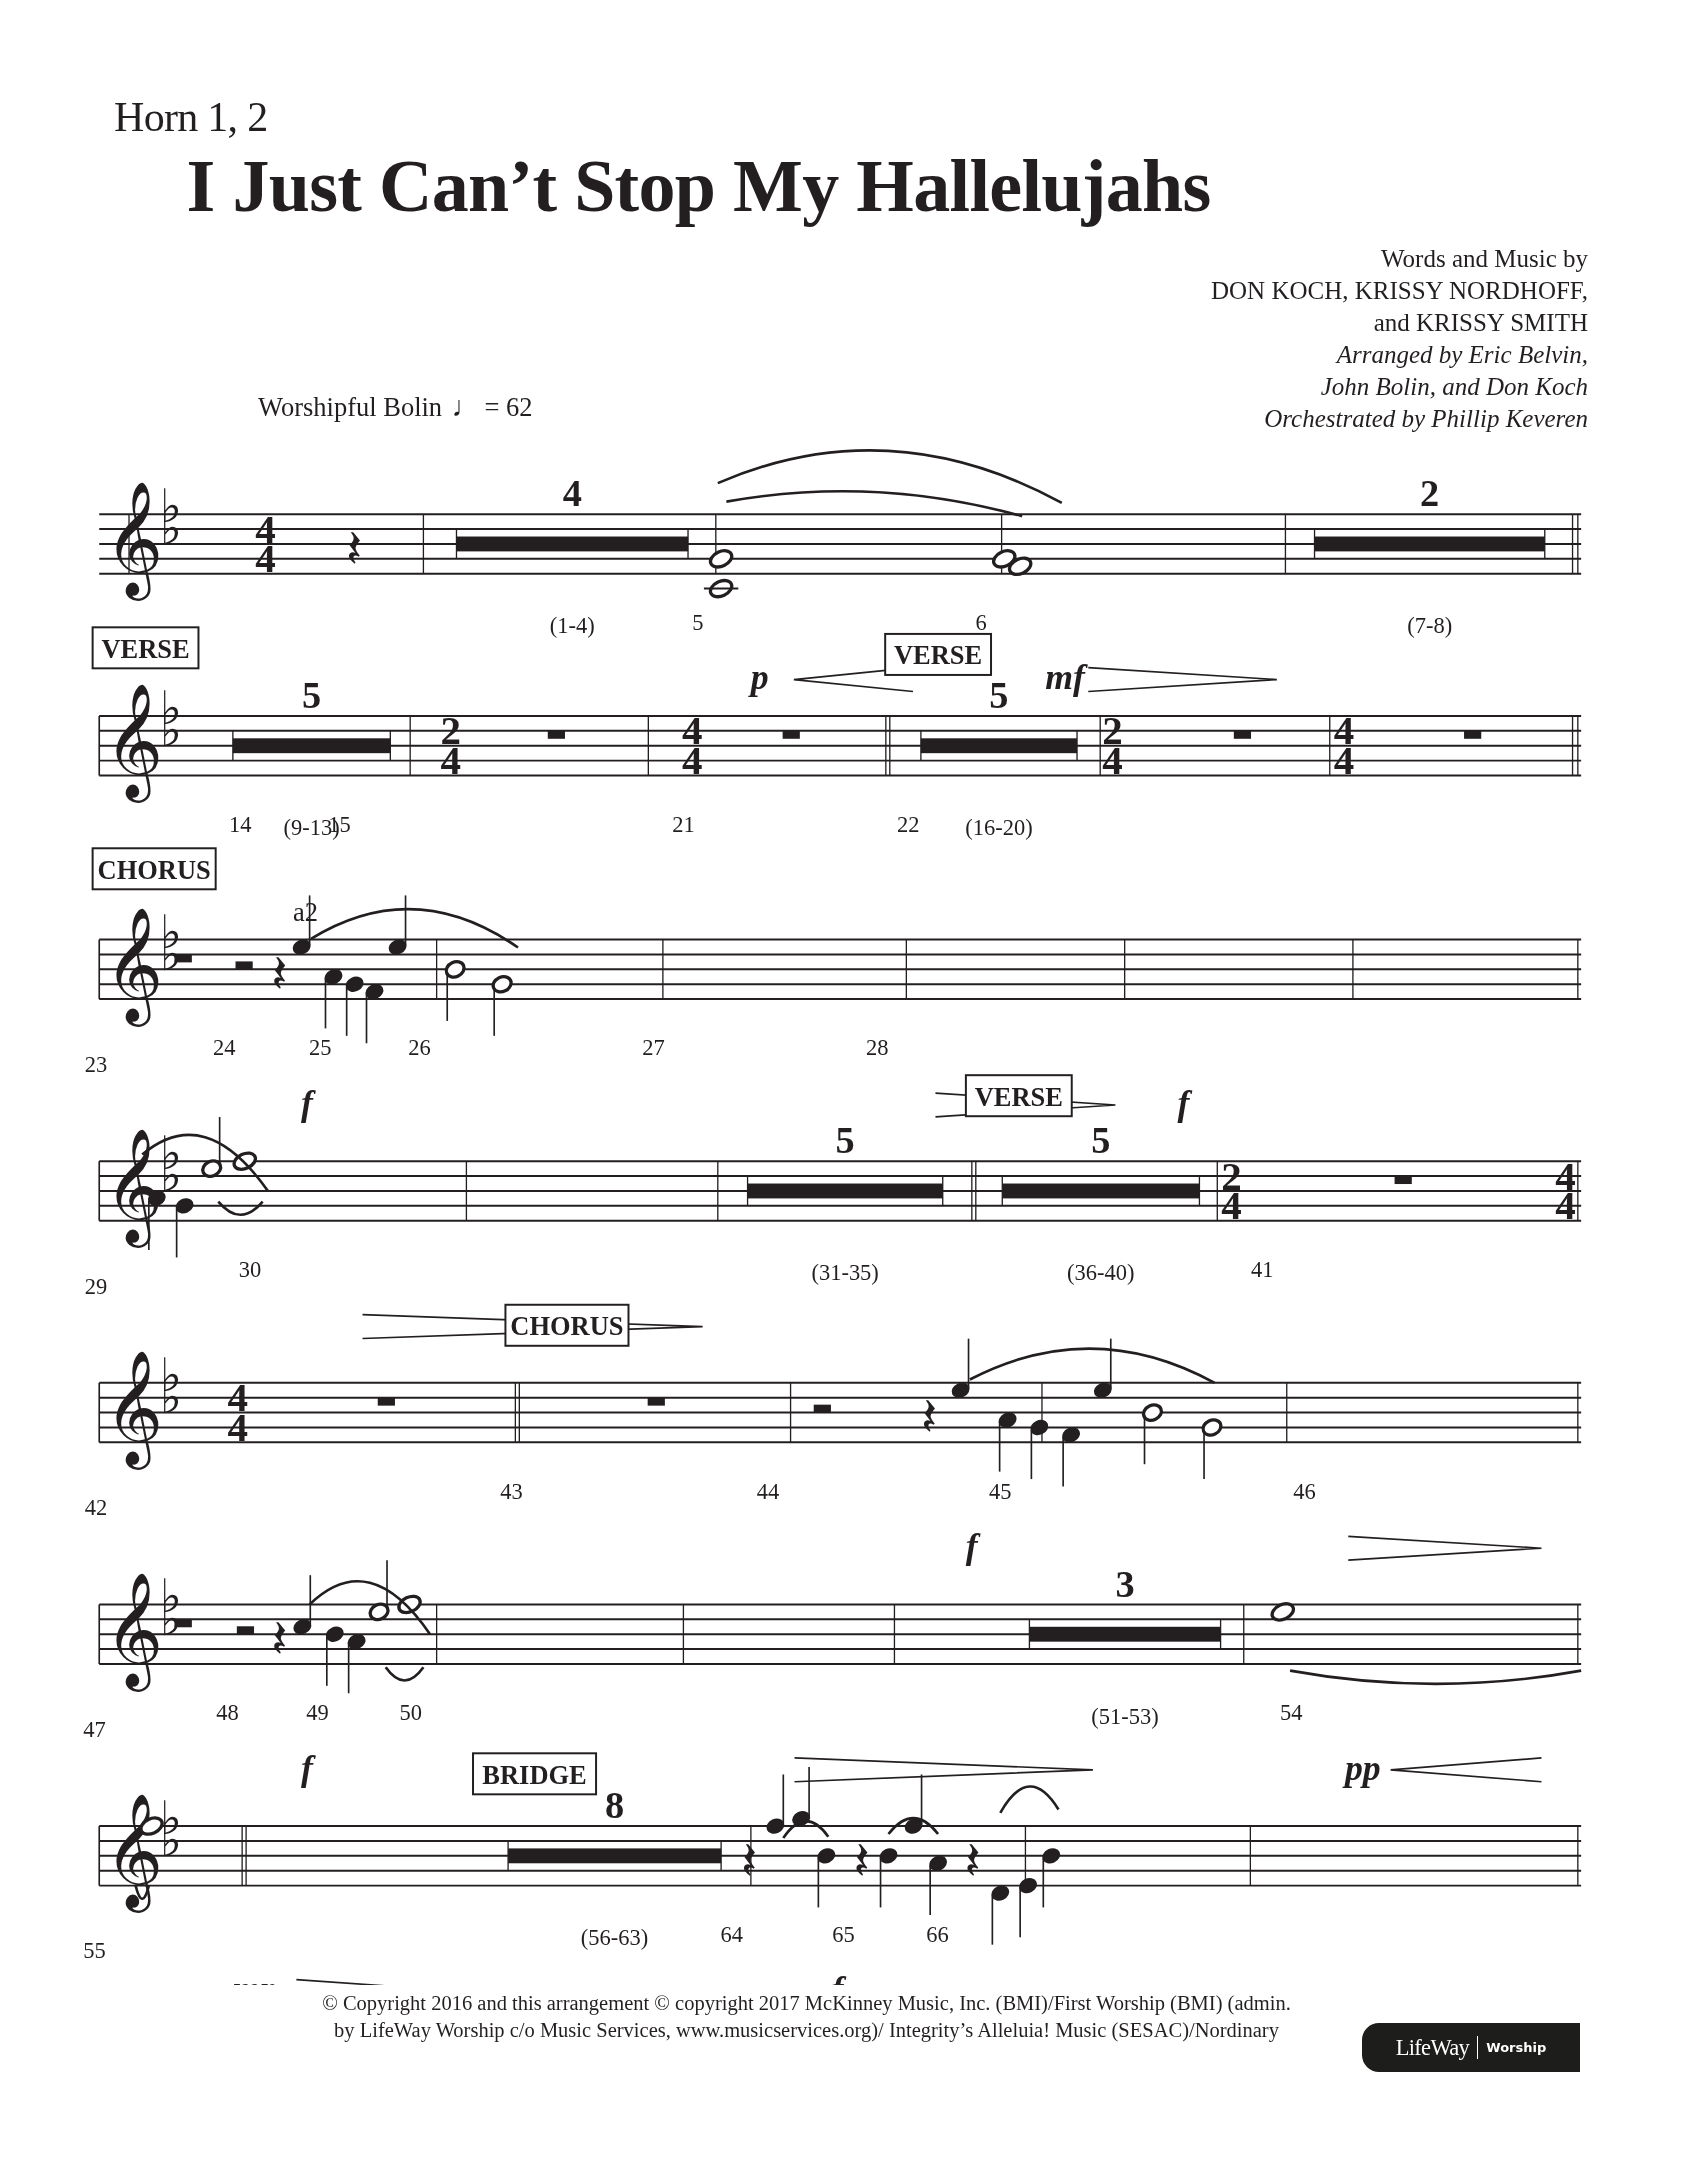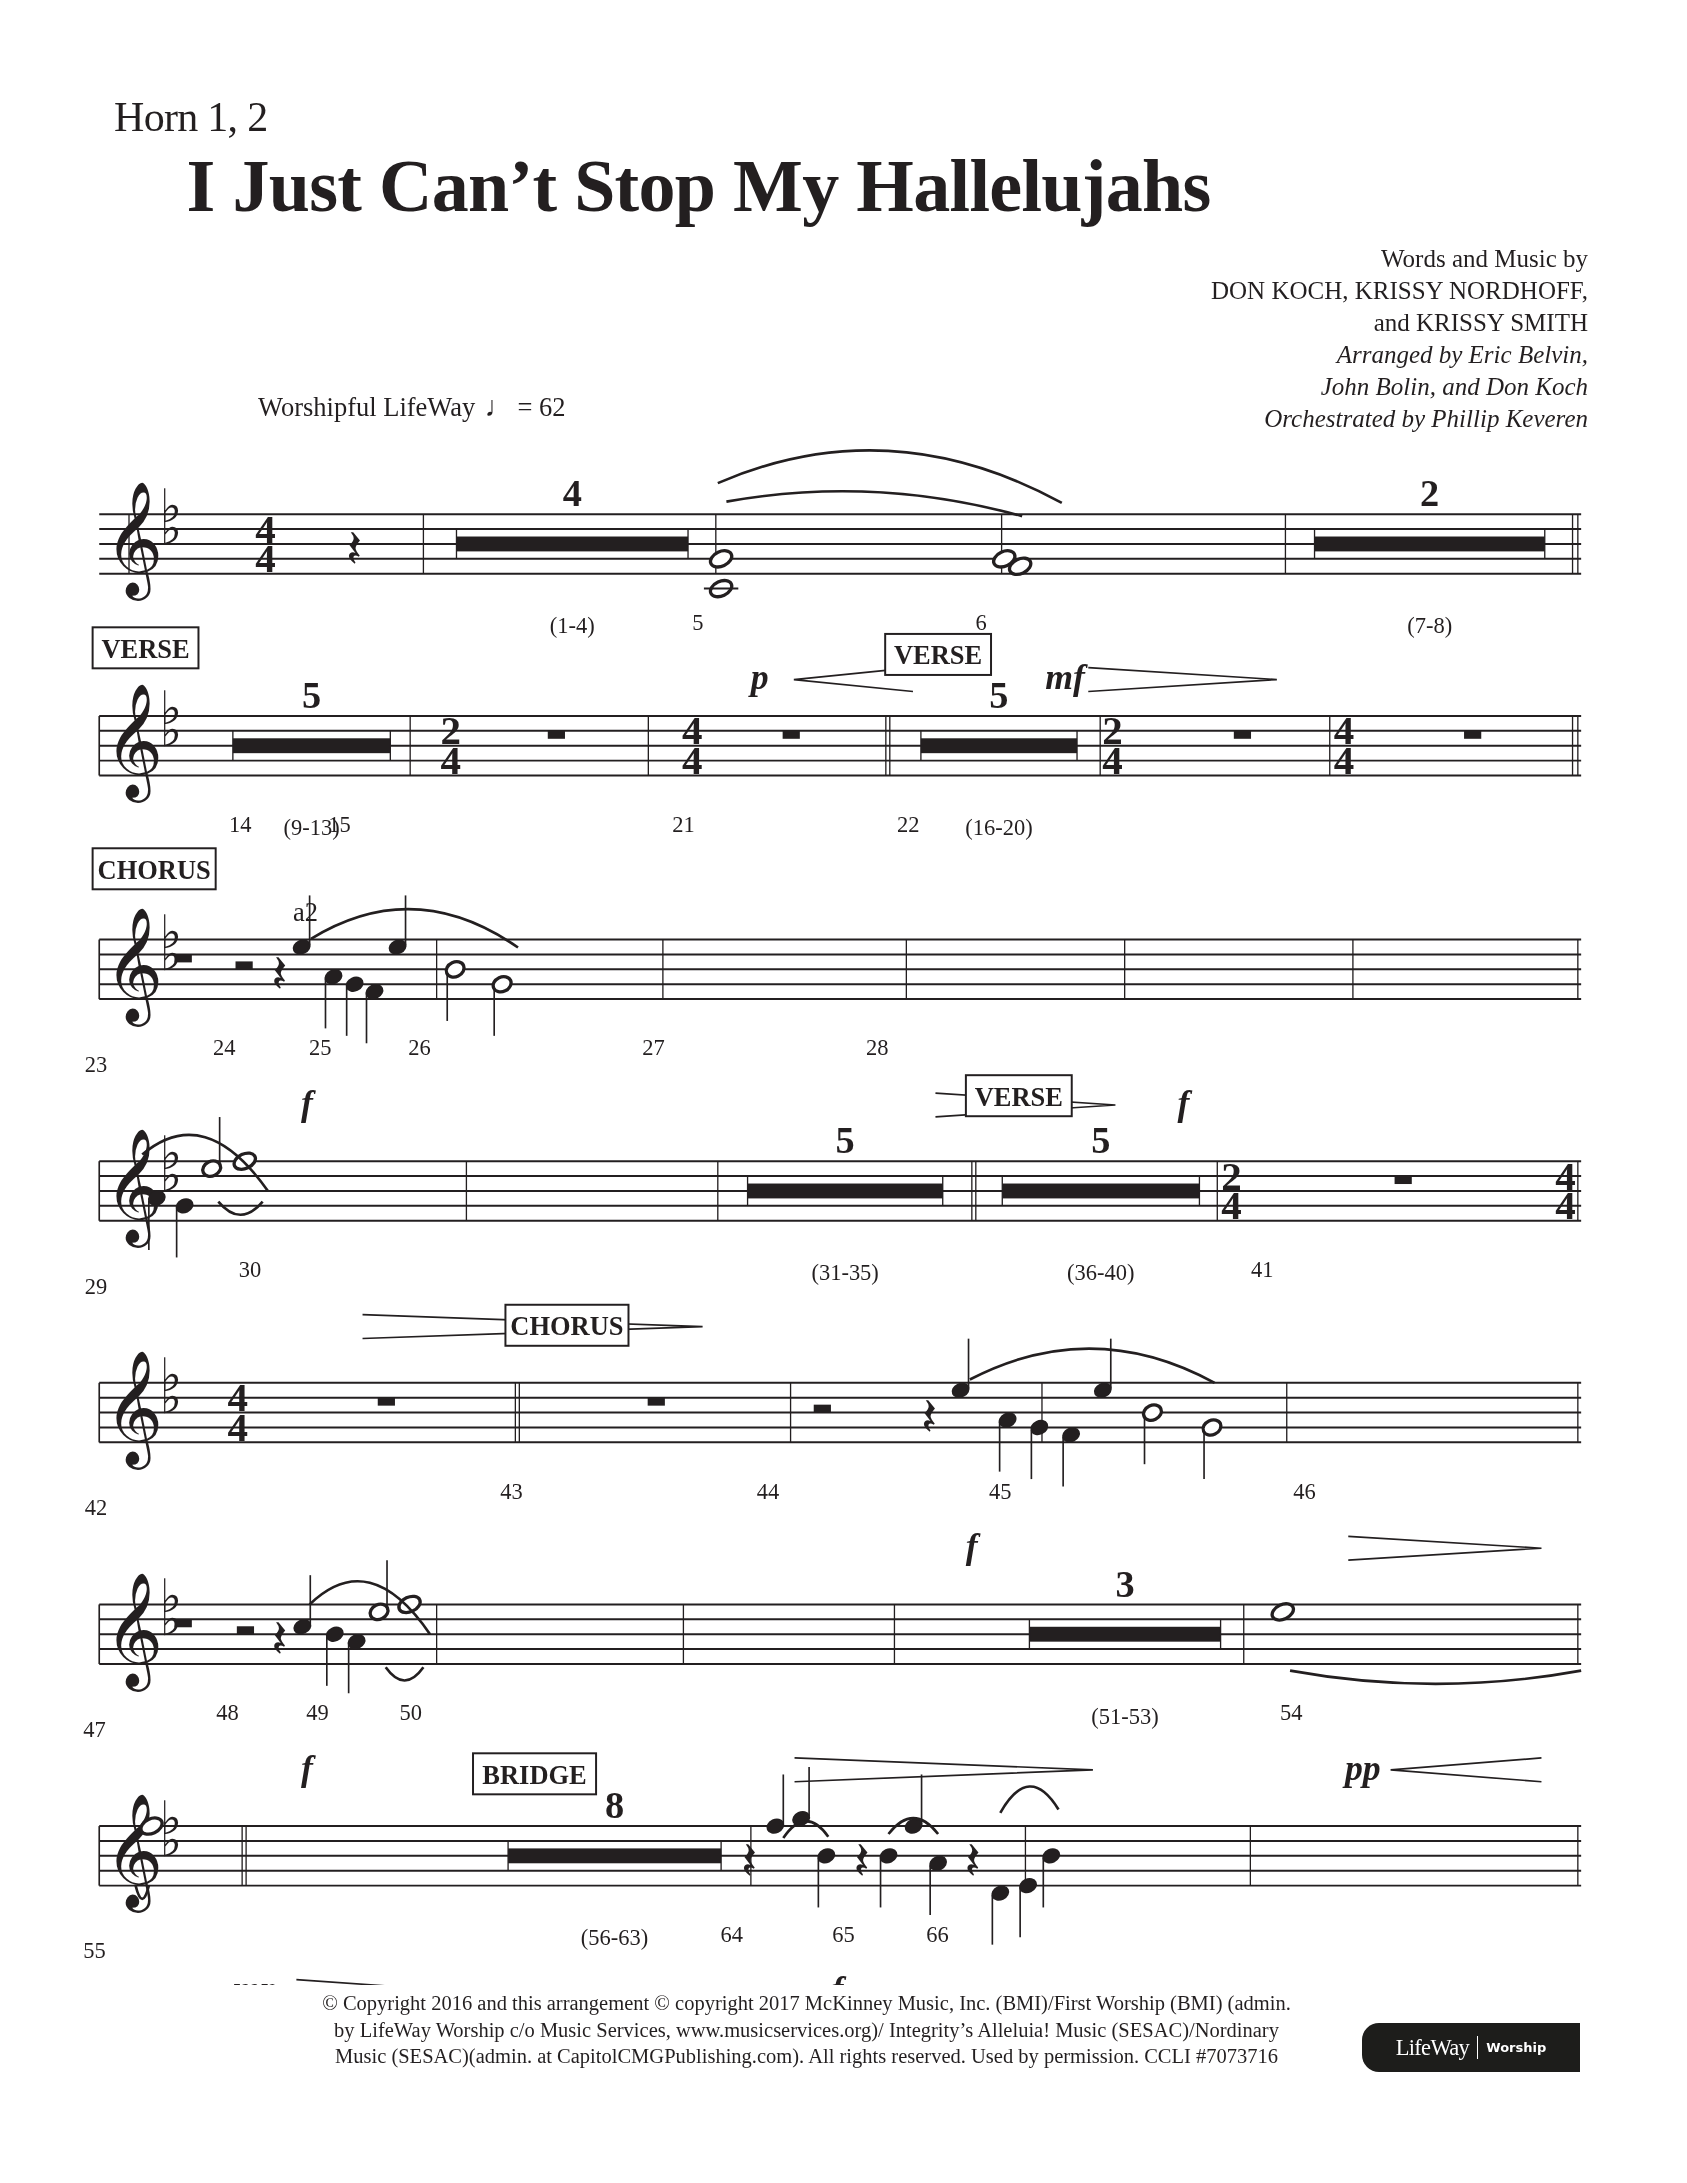--- a/index.html
+++ b/index.html
@@ -30,21 +30,21 @@
 <div id="credits" class="abs">
   <div>Words and Music by</div>
   <div>DON KOCH, KRISSY NORDHOFF,</div>
   <div>and KRISSY SMITH</div>
   <div class="it">Arranged by Eric Belvin,</div>
   <div class="it">John Bolin, and Don Koch</div>
   <div class="it">Orchestrated by Phillip Keveren</div>
 </div>
 
 <div id="tempo" class="abs">
-  <span>Worshipful LifeWay</span><span class="note">♩</span><span>= 62</span>
+  <span>Worshipful Bolin</span><span class="note">♩</span><span>= 62</span>
 </div>
 
 <svg id="music" class="abs" width="1687" height="1985" viewBox="0 0 2550 3000" xmlns="http://www.w3.org/2000/svg">
     <line x1="150" x2="2390" y1="777" y2="777" stroke="#231f20" stroke-width="3"></line>
     <line x1="150" x2="2390" y1="799.5" y2="799.5" stroke="#231f20" stroke-width="3"></line>
     <line x1="150" x2="2390" y1="822" y2="822" stroke="#231f20" stroke-width="3"></line>
     <line x1="150" x2="2390" y1="844.5" y2="844.5" stroke="#231f20" stroke-width="3"></line>
     <line x1="150" x2="2390" y1="867" y2="867" stroke="#231f20" stroke-width="3"></line>
     <text x="158" y="865" font-size="150">𝄞</text>
     <text x="242" y="789" font-size="70">♭</text>
@@ -361,21 +361,20 @@
     <path d="M1343,2772 Q1380.5,2724 1418,2772" fill="none" stroke="#231f20" stroke-width="4"></path>
     <path d="M1512,2740 Q1556,2663 1600,2735" fill="none" stroke="#231f20" stroke-width="4"></path>
     <path d="M205,2850 Q215,2890 225,2850" fill="none" stroke="#231f20" stroke-width="4"></path>
     <rect x="715" y="2650" width="186" height="62" fill="#fff" stroke="#231f20" stroke-width="3"></rect>
     <text x="808" y="2696" font-size="40" font-weight="bold" text-anchor="middle">BRIDGE</text>
   </svg>
 
 <div id="copyright" class="abs">
   <div>© Copyright 2016 and this arrangement © copyright 2017 McKinney Music, Inc. (BMI)/First Worship (BMI) (admin.</div>
   <div>by LifeWay Worship c/o Music Services, www.musicservices.org)/ Integrity’s Alleluia! Music (SESAC)/Nordinary</div>
-  <div>Music (SESAC)(admin. at CapitolCMGPublishing.com). All rights reserved. Used by permission. CCLI #7073716</div>
 </div>
 
 <div id="logo" class="abs">
   <span class="brand">LifeWay</span>
   <span class="sep"></span>
   <span class="prod">Worship</span>
 </div>
 
 
 </body></html>

